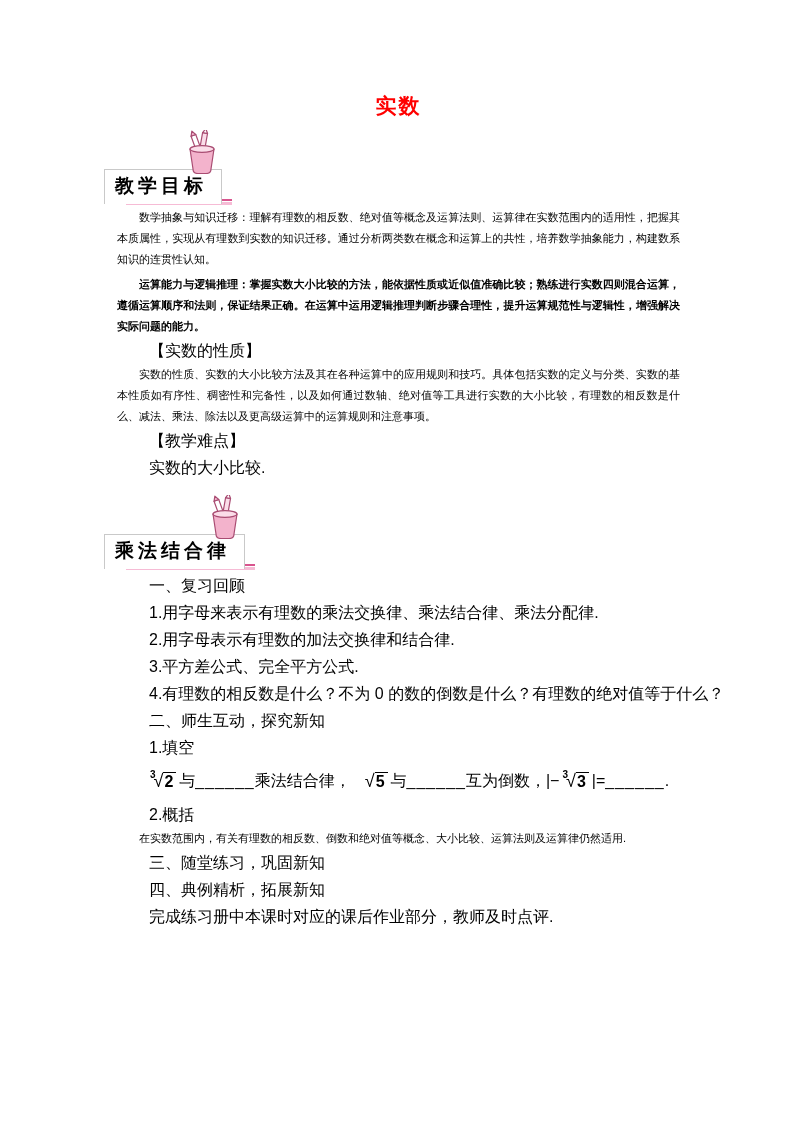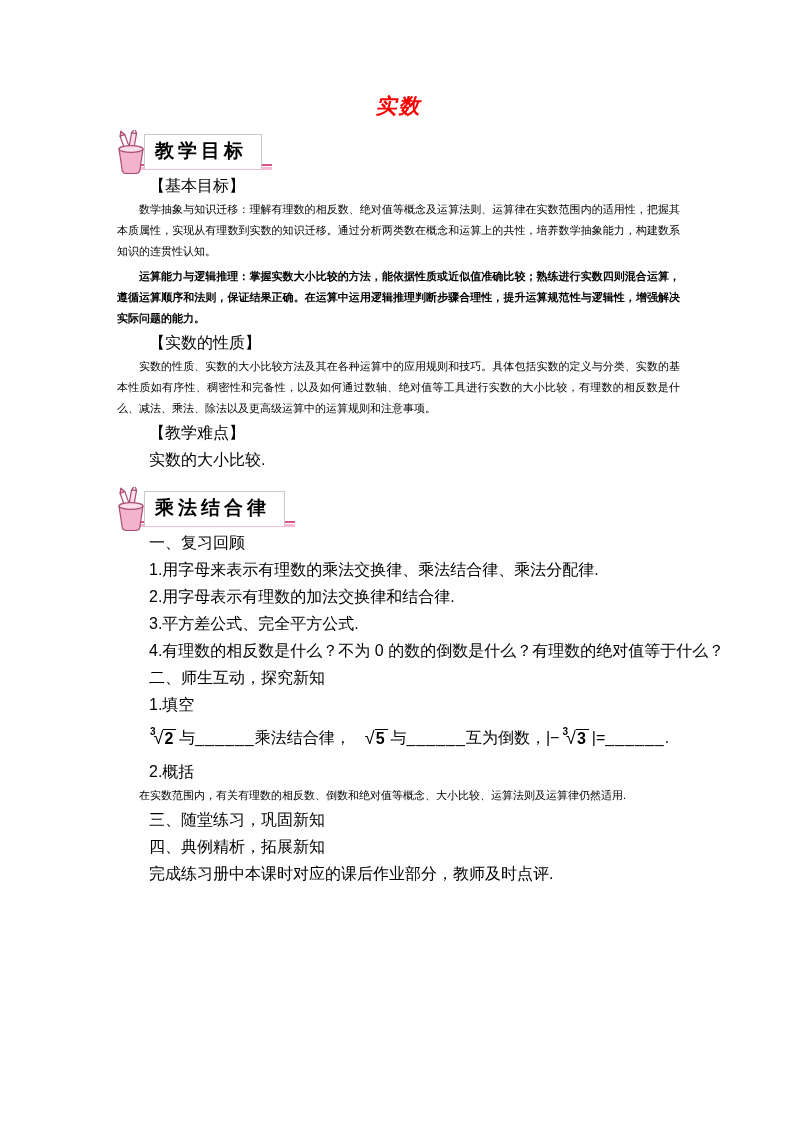--- a/index.html
+++ b/index.html
@@ -14,26 +14,26 @@
   }
   html,body{margin:0;padding:0;background:#ffffff;}
   body{
     width:794px;height:1123px;position:relative;overflow:hidden;
     font-family:"Liberation Sans","DejaVu Sans",sans-serif;
     color:var(--ink);
   }
   .page{padding:94px 114px 0 117px;}
   .doc-title{
     text-align:center;font-size:21px;font-weight:bold;
-    color:var(--title-red);line-height:24px;letter-spacing:2px;font-style:italic;
+    color:var(--title-red);line-height:24px;letter-spacing:2px;
   }
   
   .badge{
     position:relative;display:flex;align-items:flex-end;
-    width:fit-content;margin:12px 0 3px -6px;
+    width:fit-content;margin:12px 0 3px -6px;flex-direction:column;
   }
   .badge-icon{width:40px;height:44px;margin-bottom:-5px;position:relative;z-index:2;}
   .badge-box{
     background:#ffffff;border:1px solid var(--box-border);border-bottom:none;
     padding:3px 14px 5px 10px;margin-left:-7px;position:relative;z-index:1;
   }
   .badge-text{font-size:19px;font-weight:bold;letter-spacing:4px;white-space:nowrap;}
   .badge-underline{
     position:absolute;left:15px;right:-10px;bottom:-1px;height:6px;
     background:linear-gradient(to bottom,var(--line-dark) 0 2px,#ffffff 2px 3px,var(--line-light) 3px 6px);
@@ -73,21 +73,20 @@
         <path d="M8 19 L32 19 L29 39 C29 42 27 43.5 24 43.5 L16 43.5 C13 43.5 11 42 11 39 Z" style="fill:var(--icon-fill)"></path>
         <ellipse cx="20" cy="19" rx="12" ry="3.4" style="fill:var(--icon-light)"></ellipse>
       </g>
     </svg>
     <div class="badge-box">
       <span class="badge-text">教学目标</span>
     </div>
     <div class="badge-underline"></div>
   </div>
 
-  <div class="line">【基本目标】</div>
   <p class="para">数学抽象与知识迁移：理解有理数的相反数、绝对值等概念及运算法则、运算律在实数范围内的适用性，把握其本质属性，实现从有理数到实数的知识迁移。通过分析两类数在概念和运算上的共性，培养数学抽象能力，构建数系知识的连贯性认知。</p>
   <p class="para gap-top">运算能力与逻辑推理：掌握实数大小比较的方法，能依据性质或近似值准确比较；熟练进行实数四则混合运算，遵循运算顺序和法则，保证结果正确。在运算中运用逻辑推理判断步骤合理性，提升运算规范性与逻辑性，增强解决实际问题的能力。</p>
   <div class="line">【实数的性质】</div>
   <p class="para">实数的性质、实数的大小比较方法及其在各种运算中的应用规则和技巧。具体包括实数的定义与分类、实数的基本性质如有序性、稠密性和完备性，以及如何通过数轴、绝对值等工具进行实数的大小比较，有理数的相反数是什么、减法、乘法、除法以及更高级运算中的运算规则和注意事项。</p>
   <div class="line">【教学难点】</div>
   <div class="line">实数的大小比较.</div>
 
   <div class="badge" style="margin-top:14px;">
     <svg class="badge-icon" viewBox="0 0 40 44">
       <g style="stroke:var(--icon-stroke);stroke-width:1.2;stroke-linejoin:round;">

